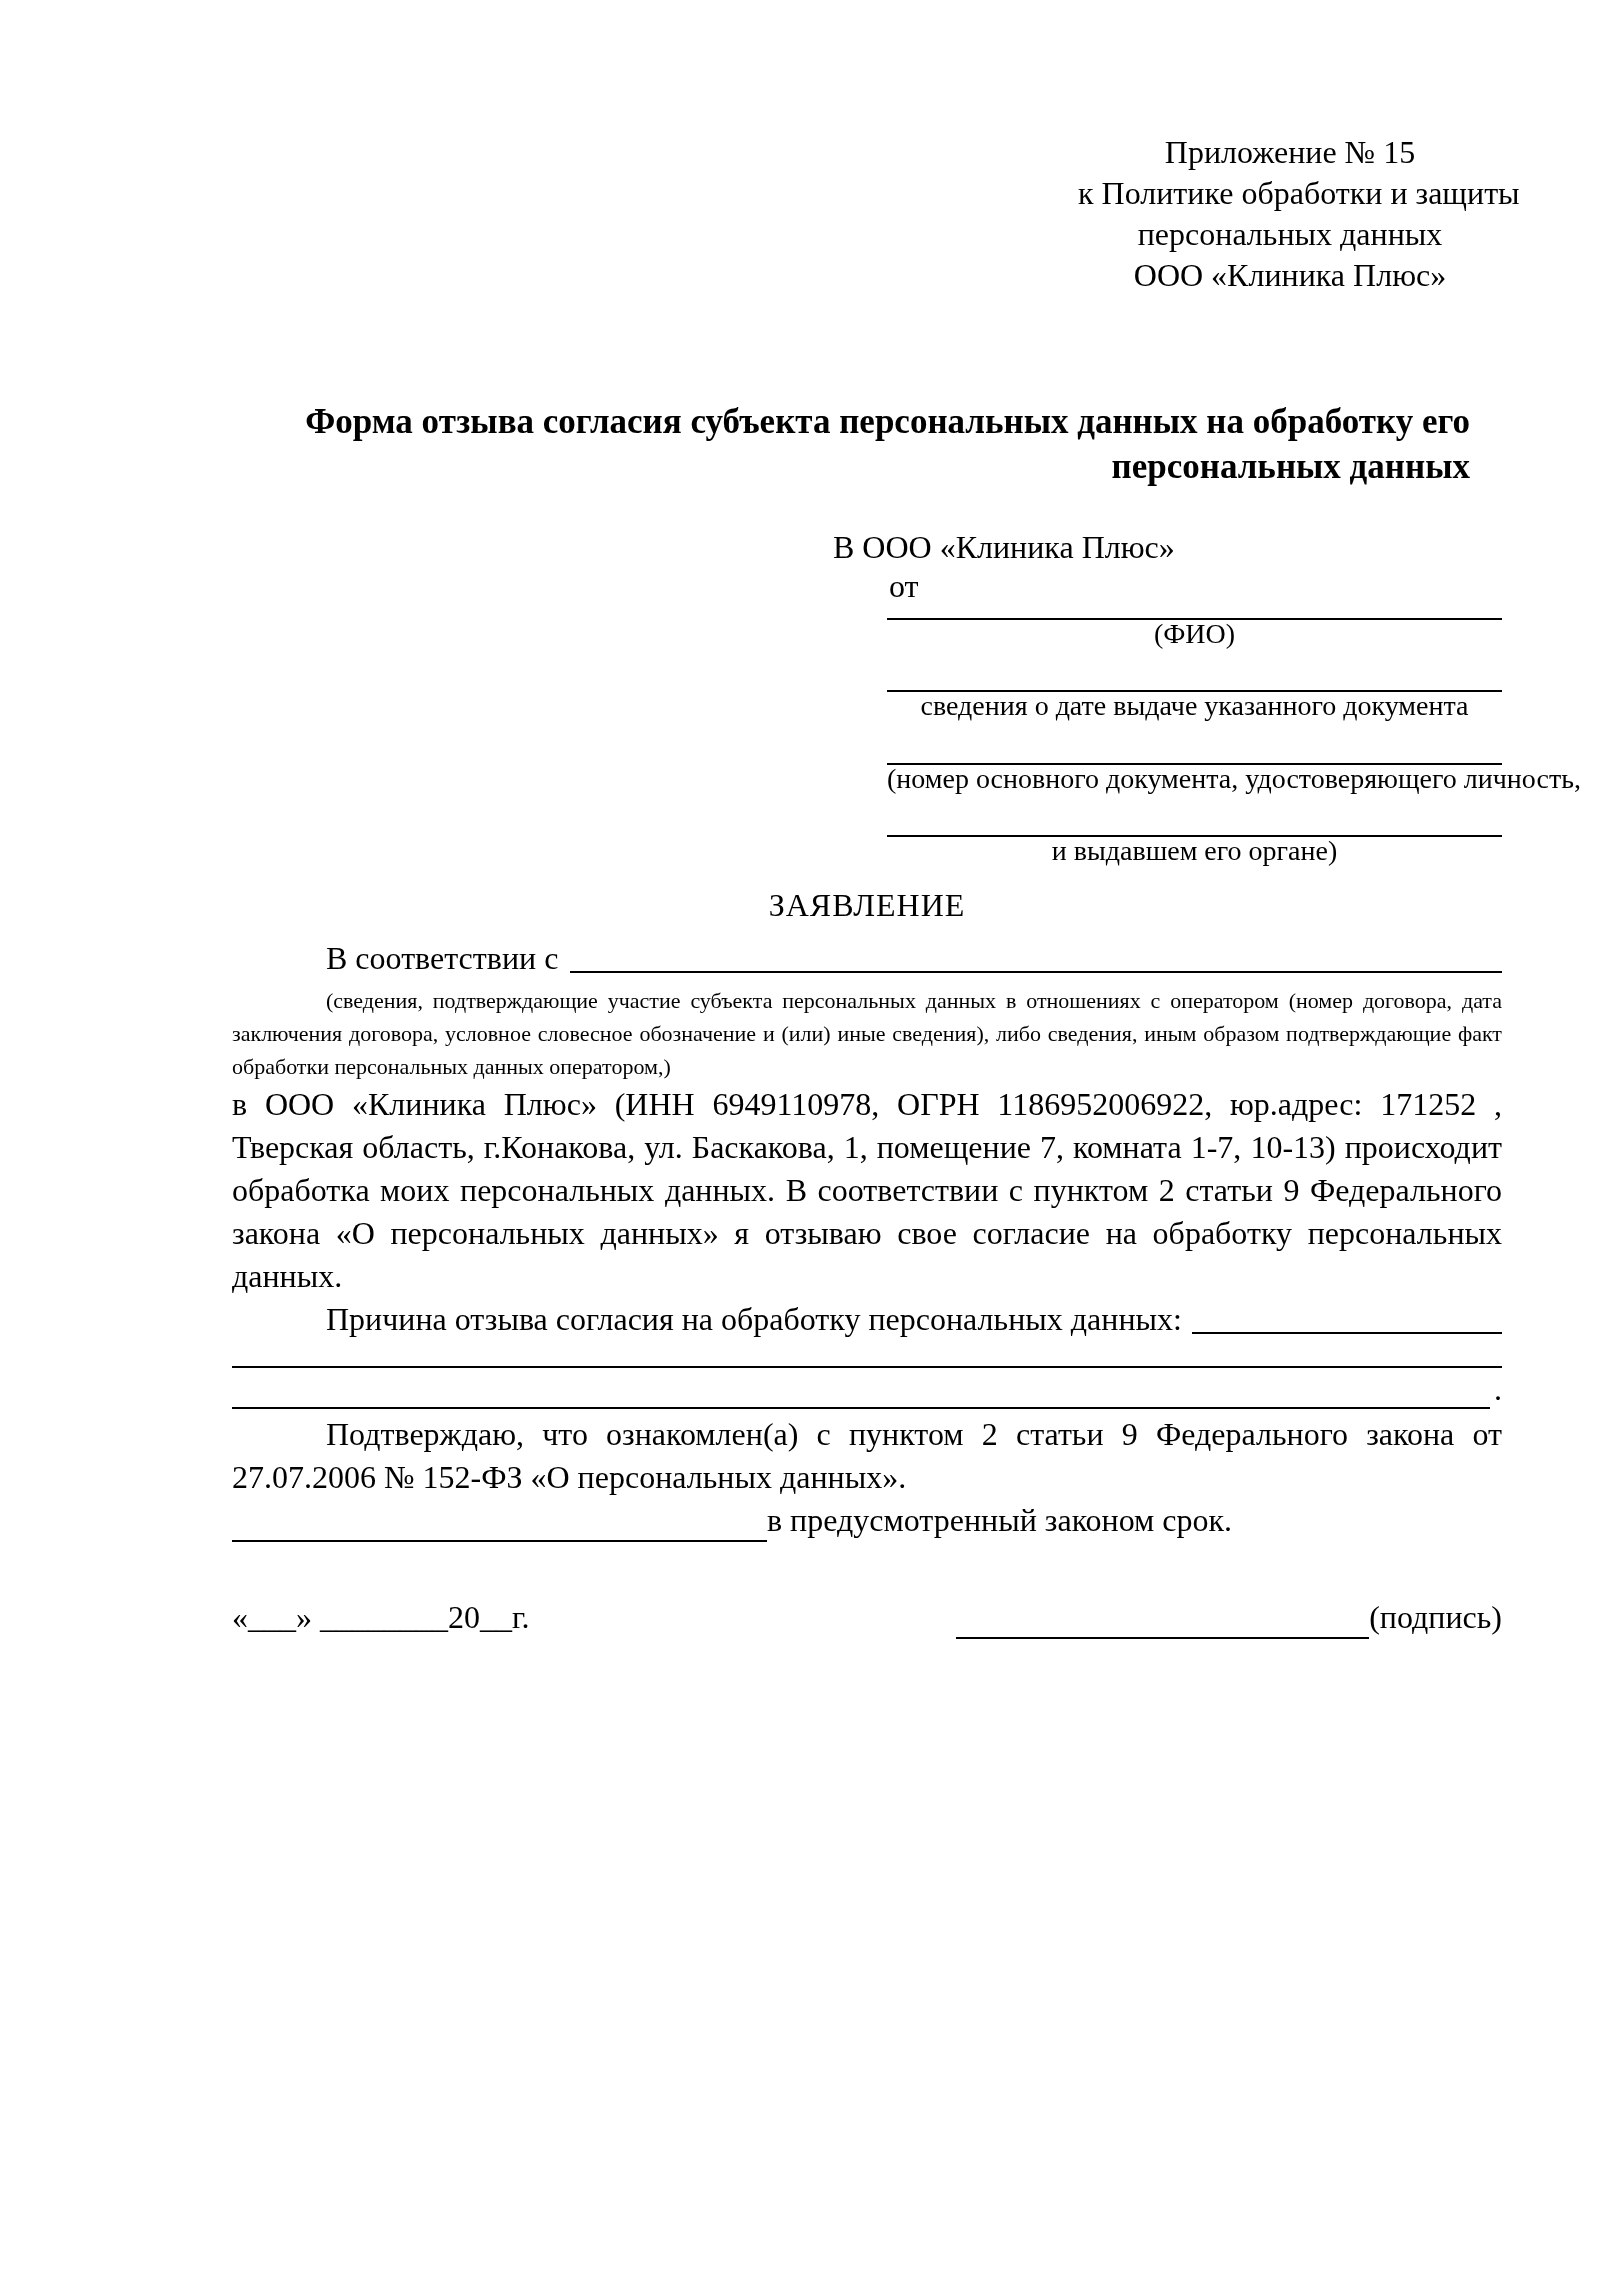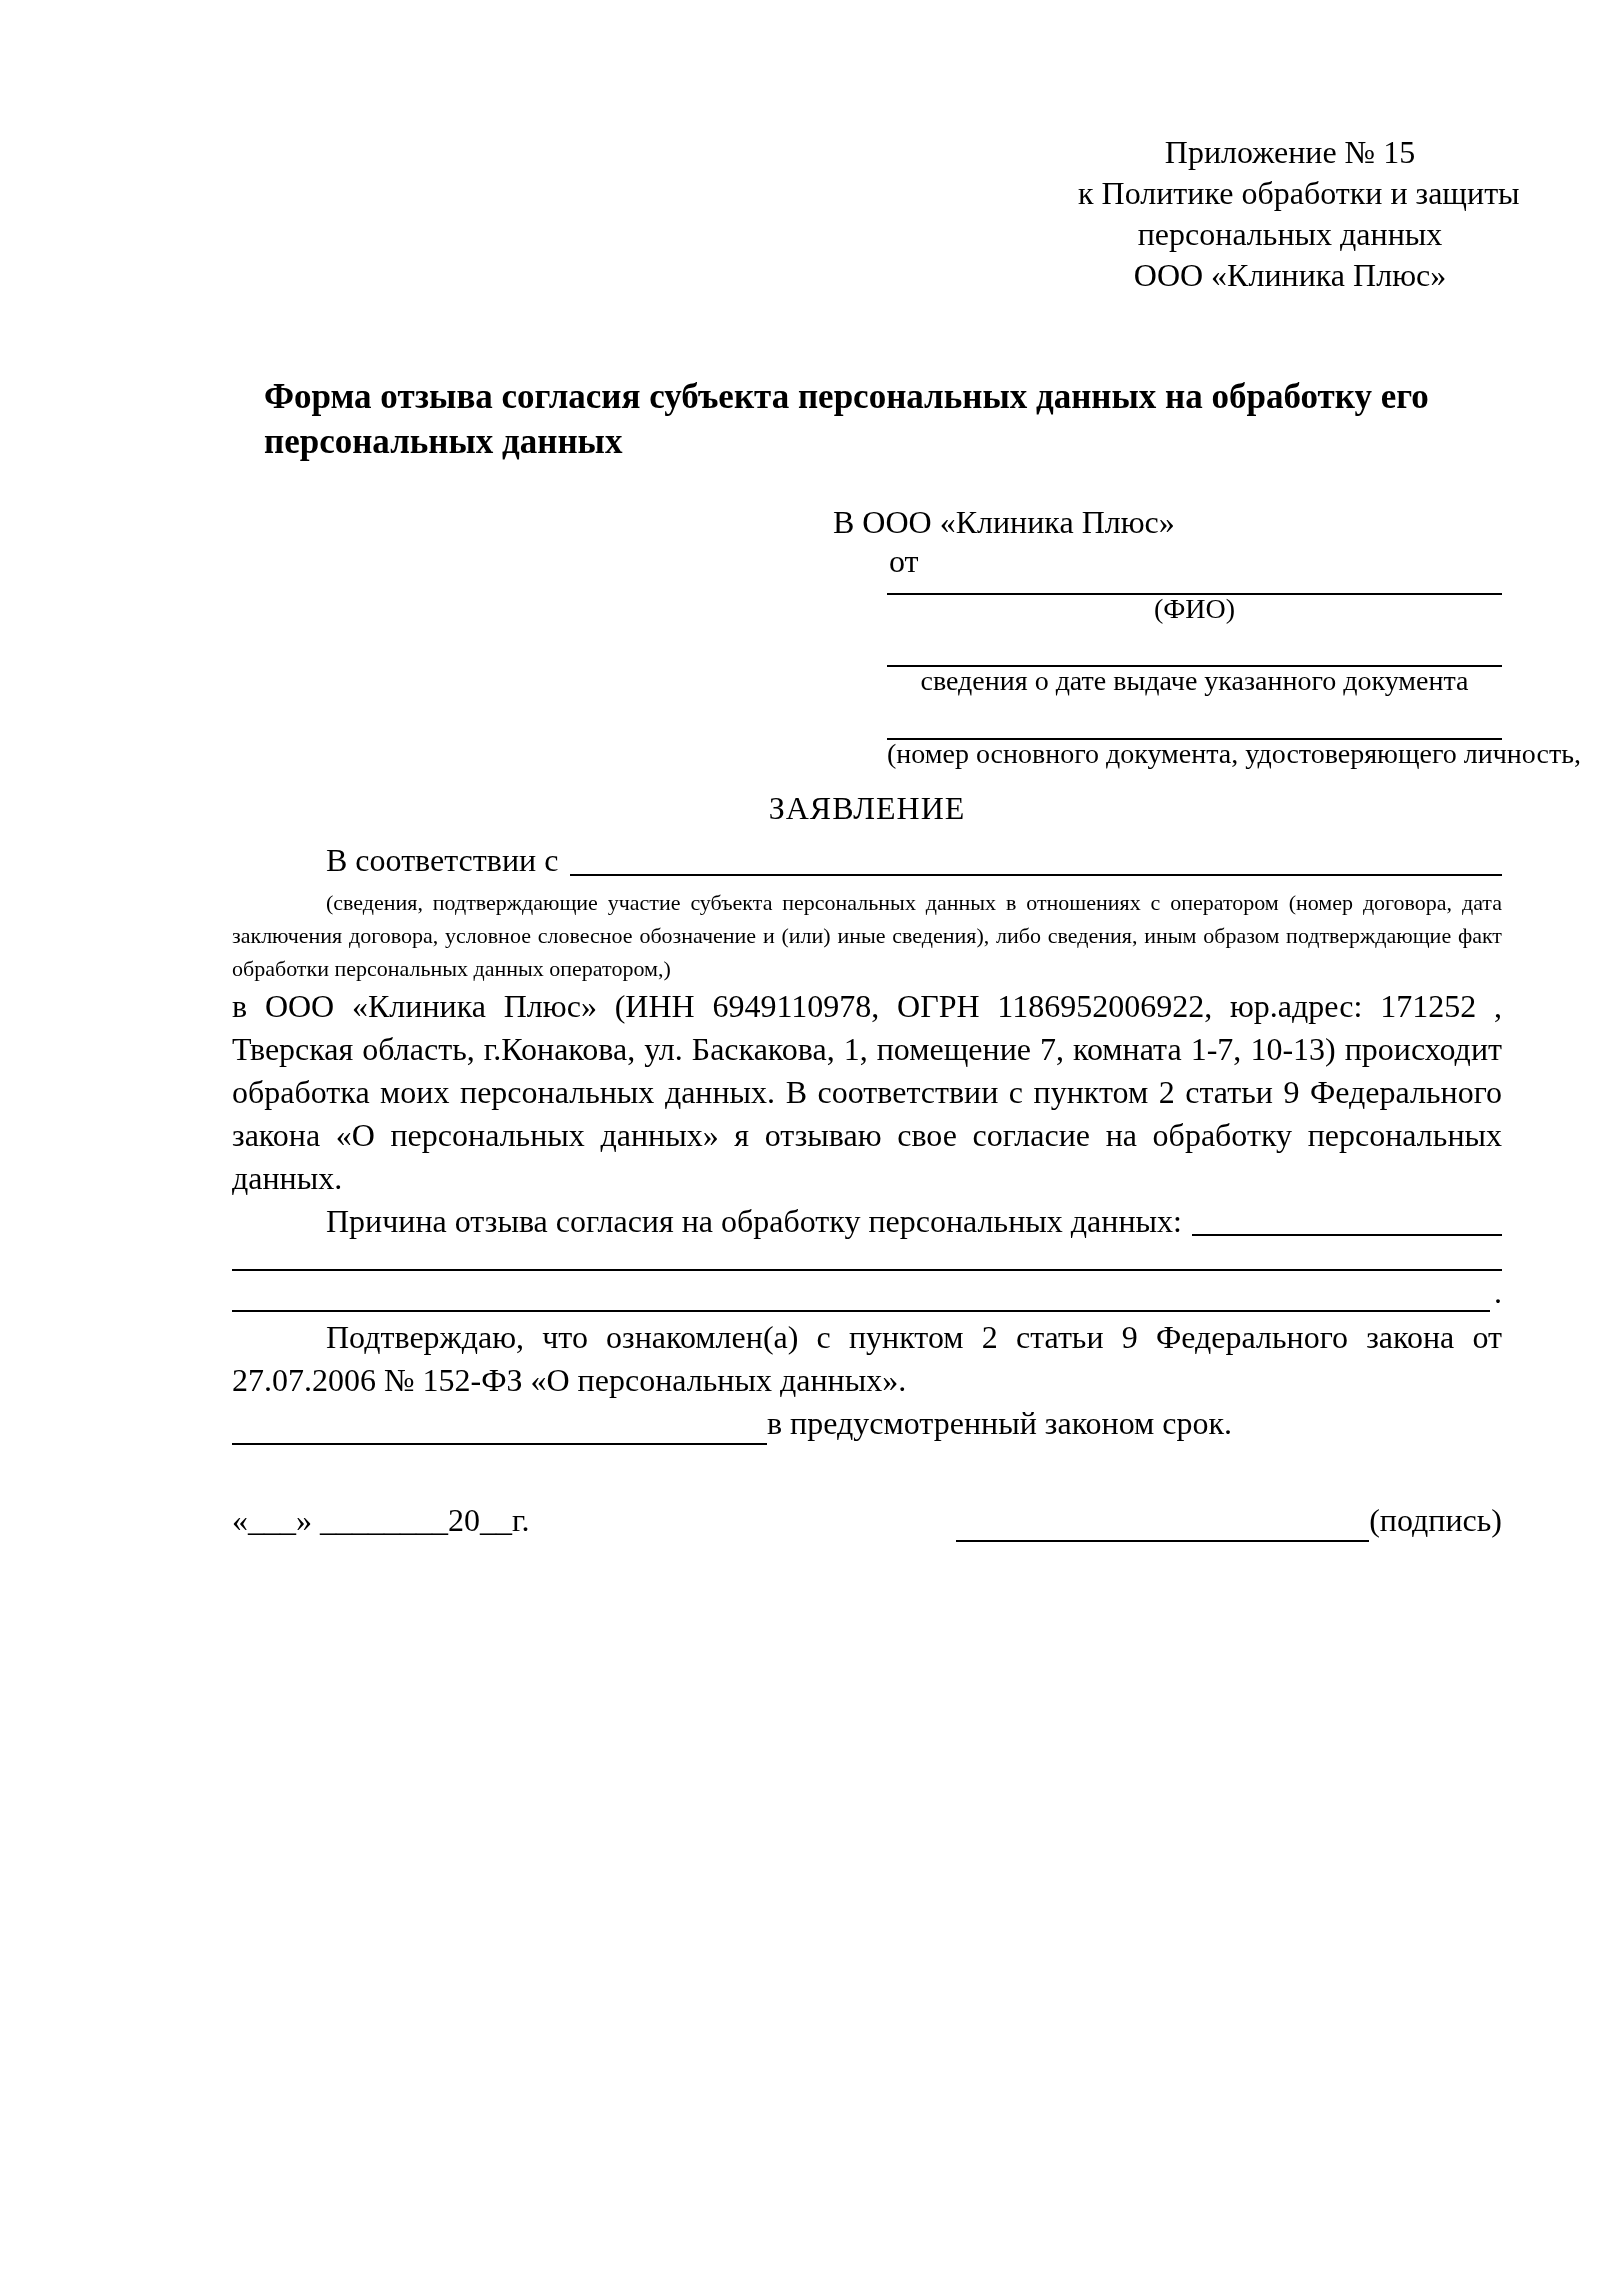--- a/index.html
+++ b/index.html
@@ -12,23 +12,23 @@
     font-family:"Liberation Serif","DejaVu Serif",serif;
     font-size:32px;
     box-sizing:border-box;
     padding:132px 119px 0 232px;
   }
   
   .appendix{margin-left:846px;line-height:41px;}
   .appendix div{white-space:nowrap;text-align:center;}
   
   .title{
-    margin:78px auto 0 auto;
+    margin:103px auto 0 auto;
     max-width:1206px;
-    text-align:left;
+    text-align:right;
     font-weight:bold;
     font-size:35px;
     line-height:45px;
   }
   
   .addressee{margin-top:39px;margin-left:601px;width:669px;}
   .addr-to{line-height:39px;}
   .addr-from{line-height:39px;margin-left:56px;}
   .field{margin-left:54px;}
   .field .wline{border-bottom:2px solid #000;}
@@ -82,20 +82,24 @@
       <div class="caption">(ФИО)</div>
     </div>
     <div class="field f3">
       <div class="wline"></div>
       <div class="caption">сведения о дате выдаче указанного документа</div>
     </div>
     <div class="field f2">
       <div class="wline"></div>
       <div class="caption">(номер основного документа, удостоверяющего личность,</div>
     </div>
+    <div class="field f4">
+      <div class="wline"></div>
+      <div class="caption">и выдавшем его органе)</div>
+    </div>
   </div>
 
   <div class="stmt-heading">ЗАЯВЛЕНИЕ</div>
 
   <div class="accordance">
     <span class="prefix">В соответствии с</span>
     <span class="fill"></span>
   </div>
 
   <div class="footnote">(сведения, подтверждающие участие субъекта персональных данных в отношениях с оператором (номер договора, дата заключения договора, условное словесное обозначение и (или) иные сведения), либо сведения, иным образом подтверждающие факт обработки персональных данных оператором,)</div>

